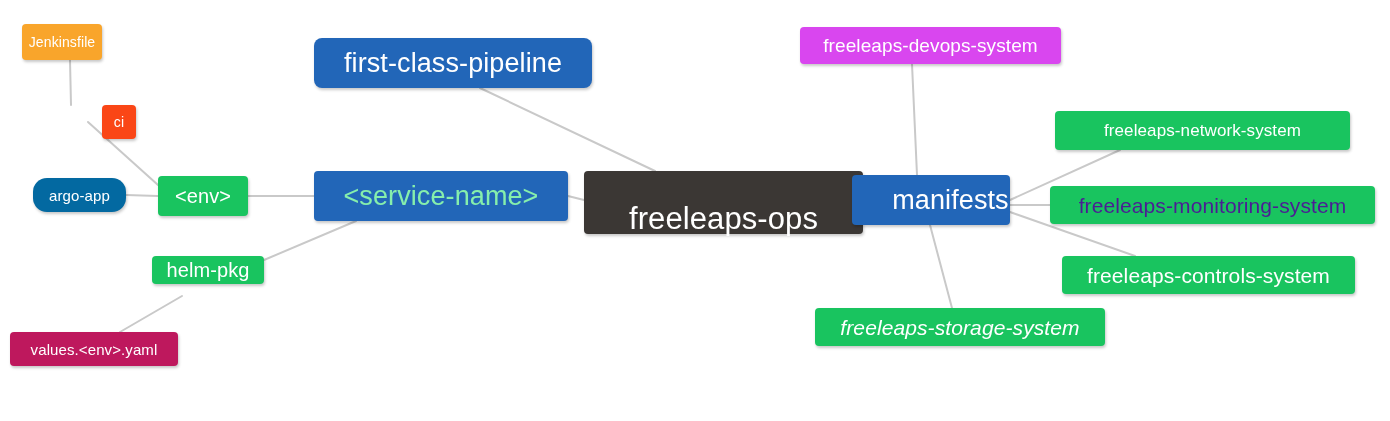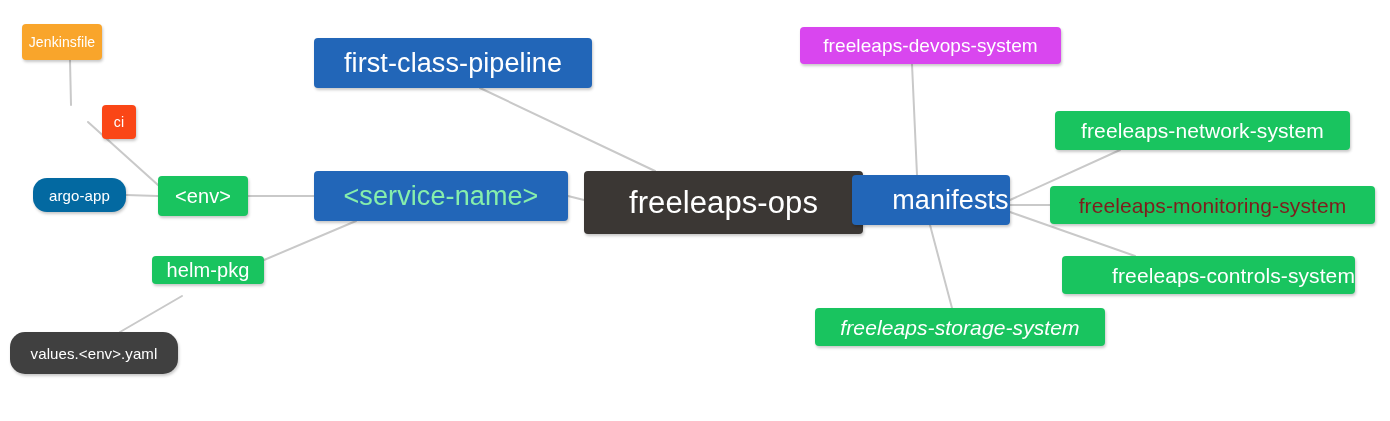--- a/index.html
+++ b/index.html
@@ -66,44 +66,44 @@
       </div>
       <div class="node" style="left: 33px; top: 178px; width: 93px; height: 34px; background: #0369a1; color: rgb(255, 255, 255); font-size: 15px; border-radius: 14px;">
         <span>argo-app</span>
       </div>
       <div class="node" style="left: 158px; top: 176px; width: 90px; height: 40px; background: rgb(25, 196, 95); color: rgb(255, 255, 255); font-size: 20px;">
         <span>&lt;env&gt;</span>
       </div>
       <div class="node" style="left: 152px; top: 256px; width: 112px; height: 28px; background: rgb(25, 196, 95); color: rgb(255, 255, 255); font-size: 20px;">
         <span>helm-pkg</span>
       </div>
-      <div class="node" style="left: 10px; top: 332px; width: 168px; height: 42px; background: #404040; color: rgb(255, 255, 255); font-size: 15px; border-radius: 15px;">
+      <div class="node" style="left: 10px; top: 332px; width: 168px; height: 34px; background: #be185d; color: rgb(255, 255, 255); font-size: 15px;">
         <span>values.&lt;env&gt;.yaml</span>
       </div>
-      <div class="node" style="left: 314px; top: 38px; width: 278px; height: 50px; background: rgb(34, 102, 184); color: rgb(255, 255, 255); font-size: 27px;">
+      <div class="node" style="left: 314px; top: 38px; width: 278px; height: 50px; background: rgb(34, 102, 184); color: rgb(255, 255, 255); font-size: 27px; border-radius: 8px;">
         <span>first-class-pipeline</span>
       </div>
       <div class="node" style="left: 314px; top: 171px; width: 254px; height: 50px; background: rgb(34, 102, 184); color: #86efac; font-size: 27px;">
         <span>&lt;service-name&gt;</span>
       </div>
-      <div class="node" style="left: 584px; top: 171px; width: 279px; height: 63px; background: rgb(59, 55, 52); color: rgb(255, 255, 255); font-size: 31px;">
+      <div class="node" style="left: 584px; top: 171px; width: 279px; height: 63px; background: rgb(59, 55, 52); color: rgb(255, 255, 255); font-size: 31px; align-items: flex-end;">
         <span>freeleaps-ops</span>
       </div>
       <div class="node" style="left: 852px; top: 175px; width: 158px; height: 50px; background: rgb(34, 102, 184); color: rgb(255, 255, 255); font-size: 27px; padding-left: 39px;">
         <span>manifests</span>
       </div>
       <div class="node" style="left: 800px; top: 27px; width: 261px; height: 37px; background: #d946ef; color: rgb(255, 255, 255); font-size: 19px; text-align: right;">
         <span>freeleaps-devops-system</span>
       </div>
-      <div class="node" style="left: 1055px; top: 111px; width: 295px; height: 39px; background: rgb(25, 196, 95); color: rgb(255, 255, 255); font-size: 21px;">
+      <div class="node" style="left: 1055px; top: 111px; width: 295px; height: 39px; background: rgb(25, 196, 95); color: rgb(255, 255, 255); font-size: 17px;">
         <span>freeleaps-network-system</span>
       </div>
-      <div class="node" style="left: 1050px; top: 186px; width: 325px; height: 38px; background: rgb(25, 196, 95); color: #7f1d1d; font-size: 21px; justify-content: center;">
+      <div class="node" style="left: 1050px; top: 186px; width: 325px; height: 38px; background: rgb(25, 196, 95); color: #4c1d95; font-size: 21px; justify-content: center;">
         <span>freeleaps-monitoring-system</span>
       </div>
-      <div class="node" style="left: 1062px; top: 256px; width: 293px; height: 38px; background: rgb(25, 196, 95); color: rgb(255, 255, 255); font-size: 21px; justify-content: flex-end;">
+      <div class="node" style="left: 1062px; top: 256px; width: 293px; height: 38px; background: rgb(25, 196, 95); color: rgb(255, 255, 255); font-size: 21px;">
         <span>freeleaps-controls-system</span>
       </div>
       <div class="node" style="left: 815px; top: 308px; width: 290px; height: 38px; background: rgb(25, 196, 95); color: rgb(255, 255, 255); font-size: 21px; font-style: italic;">
         <span>freeleaps-storage-system</span>
       </div>
     </div>
 </div>
 
 </body></html>

